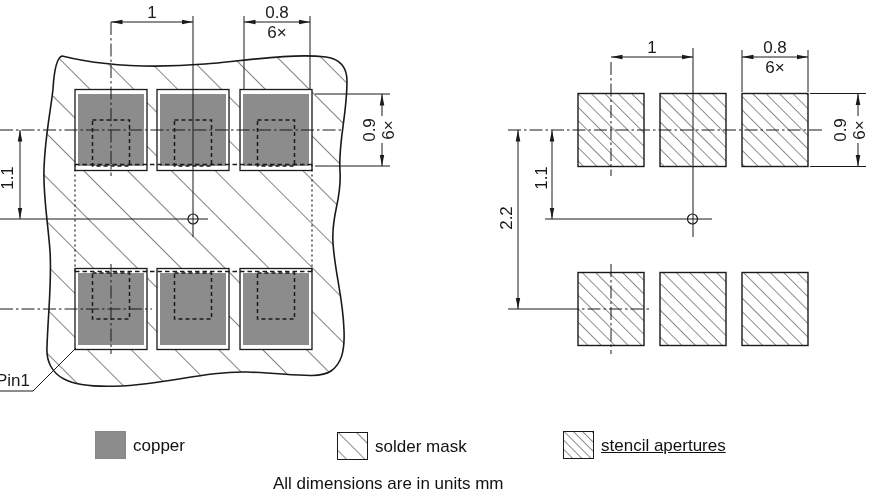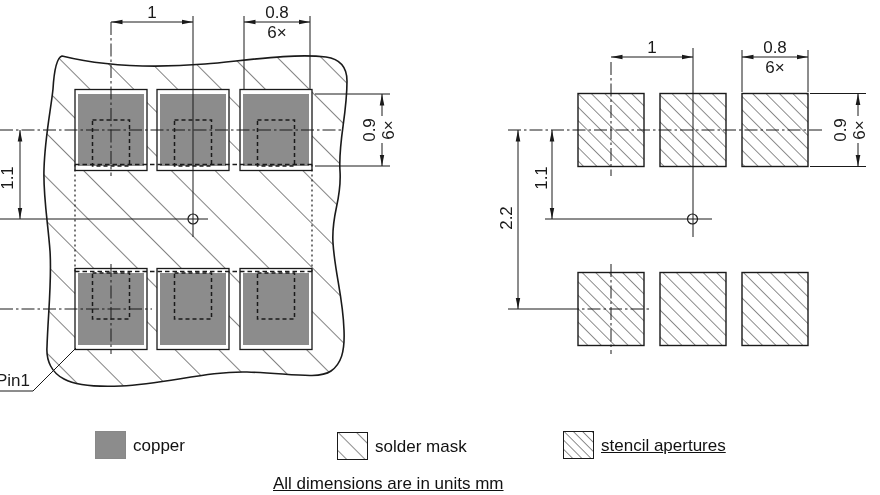--- a/index.html
+++ b/index.html
@@ -11,21 +11,21 @@
   svg text{font-family:"Liberation Sans",sans-serif;font-size:17px;fill:#1a1a1a;}
   .thin{stroke:#1a1a1a;stroke-width:1;fill:none;}
   .dim{stroke:#1a1a1a;stroke-width:1;fill:none;}
   .cl{stroke:#1a1a1a;stroke-width:1;fill:none;stroke-dasharray:13 3 2.5 3;}
   .hid{stroke:#1a1a1a;stroke-width:1.4;fill:none;stroke-dasharray:4.5 3;}
   .hidv{stroke:#1a1a1a;stroke-width:1.2;fill:none;stroke-dasharray:2 3;}
   .padOuter{fill:#ffffff;stroke:#1a1a1a;stroke-width:1.3;}
   .term{fill:none;stroke:#1a1a1a;stroke-width:1.5;stroke-dasharray:4 3;}
   .aperture{stroke:#1a1a1a;stroke-width:1.4;}
   .legend-item{position:absolute;display:flex;align-items:center;gap:6px;font-size:17px;}
-  .note{position:absolute;font-size:17px;text-decoration:underline;}
+  .note{position:absolute;font-size:17px;}
 </style>
 </head>
 <body>
 
 <div class="canvas">
 
   <svg class="drawing" width="880" height="495" viewBox="0 0 880 495">
     <defs>
       <marker id="arr" viewBox="0 0 12 6" markerWidth="12" markerHeight="6" refX="11.5" refY="3" orient="auto-start-reverse" markerUnits="userSpaceOnUse">
         <path d="M0,0.7 L11.5,3 L0,5.3 Z" fill="#1a1a1a"></path>

